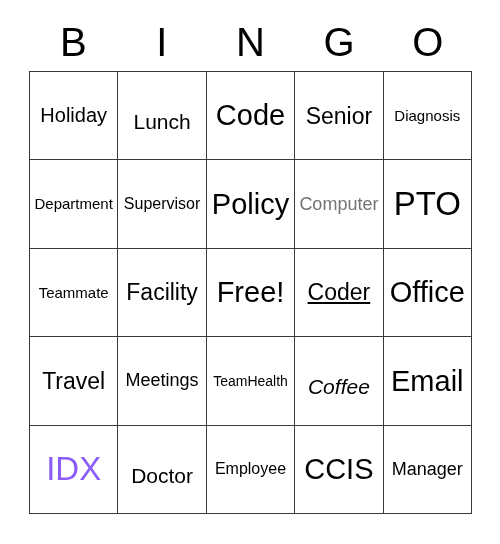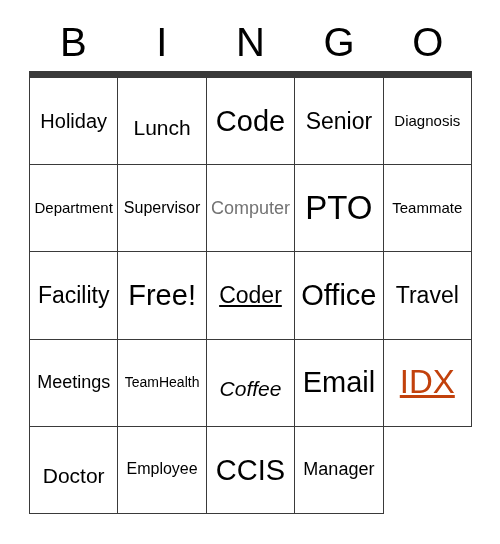--- a/index.html
+++ b/index.html
@@ -48,21 +48,21 @@
   #bingo-grid {
     position: absolute;
     left: 29px;
     top: 71px;
     width: 443px;
     height: 443px;
     box-sizing: border-box;
     display: grid;
     grid-template-columns: repeat(5, 1fr);
     grid-template-rows: repeat(5, 1fr);
-    border-top: 7px solid #0c4a6e;
+    border-top: 1px solid #0c4a6e;
     border-left: 1px solid #3a3a3a;
     background: #ffffff;
   }
   .bingo-cell {
     box-sizing: border-box;
     border-right: 1px solid #3a3a3a;
     border-bottom: 1px solid #3a3a3a;
     display: flex;
     align-items: center;
     justify-content: center;
@@ -120,20 +120,23 @@
         <span class="cell-text fs-s" style="color: rgb(0, 0, 0);">Diagnosis</span>
       </div>
 
     <div class="bingo-cell" style="border-right-color: rgb(58, 58, 58); border-bottom-color: rgb(58, 58, 58);">
         <span class="cell-text fs-s" style="color: rgb(0, 0, 0);">Department</span>
       </div>
     <div class="bingo-cell" style="border-right-color: rgb(58, 58, 58); border-bottom-color: rgb(58, 58, 58);">
         <span class="cell-text fs-sm" style="color: rgb(0, 0, 0);">Supervisor</span>
       </div>
     <div class="bingo-cell" style="border-right-color: rgb(58, 58, 58); border-bottom-color: rgb(58, 58, 58);">
+        <span class="cell-text fs-xxl" style="color: rgb(0, 0, 0);">Policy</span>
+      </div>
+    <div class="bingo-cell" style="border-right-color: rgb(58, 58, 58); border-bottom-color: rgb(58, 58, 58);">
         <span class="cell-text fs-m" style="color: #737373;">Computer</span>
       </div>
     <div class="bingo-cell" style="border-right-color: rgb(58, 58, 58); border-bottom-color: rgb(58, 58, 58);">
         <span class="cell-text fs-xxxl" style="color: rgb(0, 0, 0);">PTO</span>
       </div>
 
     <div class="bingo-cell" style="border-right-color: rgb(58, 58, 58); border-bottom-color: rgb(58, 58, 58);">
         <span class="cell-text fs-s" style="color: rgb(0, 0, 0);">Teammate</span>
       </div>
     <div class="bingo-cell" style="border-right-color: rgb(58, 58, 58); border-bottom-color: rgb(58, 58, 58);">
@@ -159,21 +162,21 @@
         <span class="cell-text fs-xs" style="color: rgb(0, 0, 0);">TeamHealth</span>
       </div>
     <div class="bingo-cell" style="border-right-color: rgb(58, 58, 58); border-bottom-color: rgb(58, 58, 58); font-style: italic;">
         <span class="cell-text fs-xl" style="color: rgb(0, 0, 0);">Coffee</span>
       </div>
     <div class="bingo-cell" style="border-right-color: rgb(58, 58, 58); border-bottom-color: rgb(58, 58, 58);">
         <span class="cell-text fs-xxl" style="color: rgb(0, 0, 0);">Email</span>
       </div>
 
     <div class="bingo-cell" style="border-right-color: rgb(58, 58, 58); border-bottom-color: rgb(58, 58, 58);">
-        <span class="cell-text fs-xxxl" style="color: #c2410c; text-decoration: underline;">IDX</span>
+        <span class="cell-text fs-xxxl" style="color: #8b5cf6;">IDX</span>
       </div>
     <div class="bingo-cell" style="border-right-color: rgb(58, 58, 58); border-bottom-color: rgb(58, 58, 58);">
         <span class="cell-text fs-xl" style="color: rgb(0, 0, 0);">Doctor</span>
       </div>
     <div class="bingo-cell" style="border-right-color: rgb(58, 58, 58); border-bottom-color: rgb(58, 58, 58);">
         <span class="cell-text fs-sm" style="color: rgb(0, 0, 0); text-align: right;">Employee</span>
       </div>
     <div class="bingo-cell" style="border-right-color: rgb(58, 58, 58); border-bottom-color: rgb(58, 58, 58);">
         <span class="cell-text fs-xxl" style="color: rgb(0, 0, 0);">CCIS</span>
       </div>

